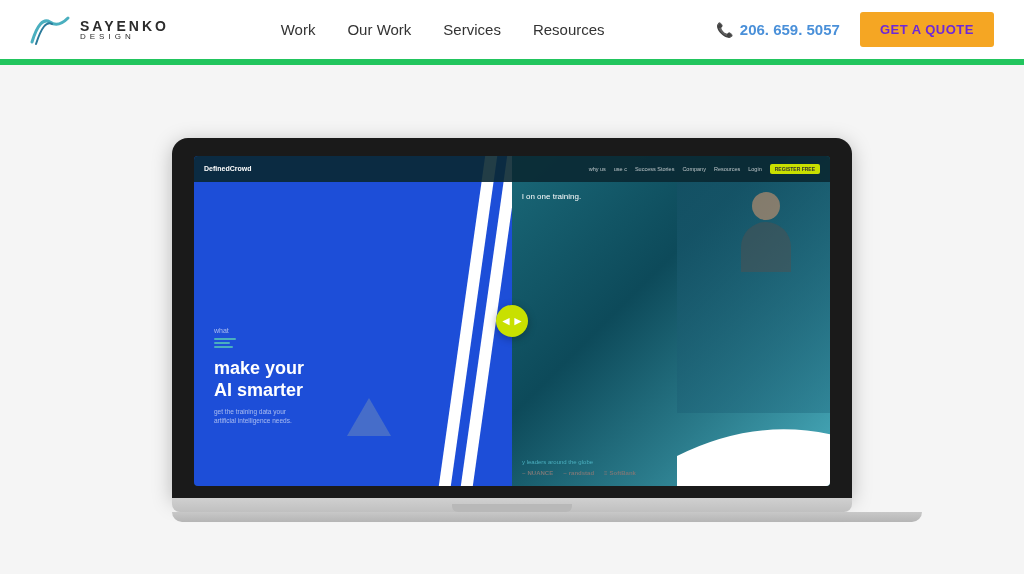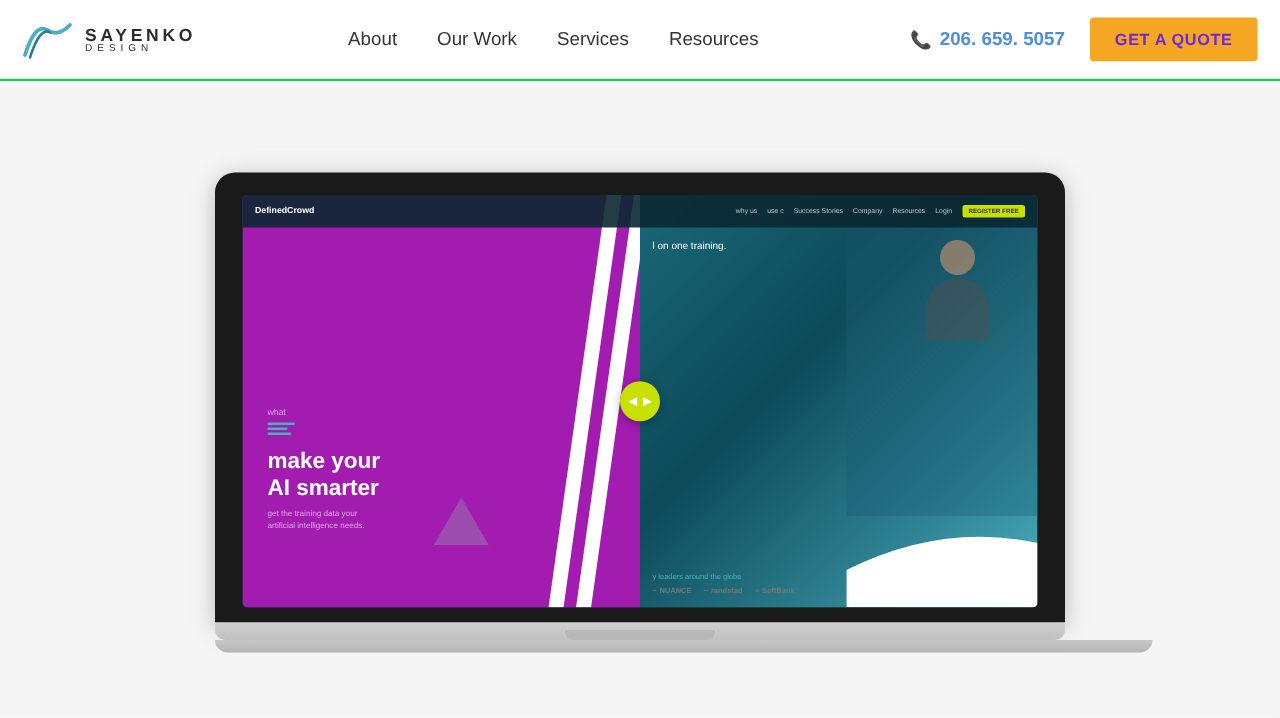--- a/index.html
+++ b/index.html
@@ -9,23 +9,23 @@
       width: 1024px;
       height: 574px;
       overflow: hidden;
     }
 
     
     .header {
       display: flex;
       align-items: center;
       justify-content: space-between;
-      padding: 0 18px;
+      padding: 0 30px;
       height: 65px;
-      border-bottom: 2px solid #22c55e;
+      border-bottom: 6px solid #22c55e;
       background: #fff;
     }
     .logo-area {
       display: flex;
       align-items: center;
       gap: 8px;
     }
     .logo-icon {
       width: 42px;
       height: 32px;
@@ -123,21 +123,21 @@
     .screen-inner {
       width: 100%;
       height: 100%;
       position: relative;
       display: flex;
     }
 
     
     .screen-left {
       width: 50%;
-      background: #a21caf;
+      background: #1d4ed8;
       position: relative;
       overflow: hidden;
       z-index: 1;
     }
 
     
     .diagonal-stripes {
       position: absolute;
       top: 0;
       right: -20px;
@@ -418,21 +418,21 @@
       <path d="M2 28 Q10 2 20 8 Q28 14 38 4" stroke="#4aafbf" stroke-width="3" fill="none" stroke-linecap="round"></path>
       <path d="M6 30 Q14 5 22 10" stroke="#2a7a9a" stroke-width="2" fill="none" stroke-linecap="round"></path>
     </svg>
     <div class="logo-text">
       <span class="logo-sayenko">SAYENKO</span>
       <span class="logo-design">DESIGN</span>
     </div>
   </div>
 
   <nav class="nav">
-    <a class="nav-link">About</a>
+    <a class="nav-link">Work</a>
     <a class="nav-link">Our Work</a>
     <a class="nav-link">Services</a>
     <a class="nav-link">Resources</a>
   </nav>
 
   <div class="header-right">
     <div class="phone-area">
       <span class="phone-icon">📞</span>
       <span>206. 659. 5057</span>
     </div>

